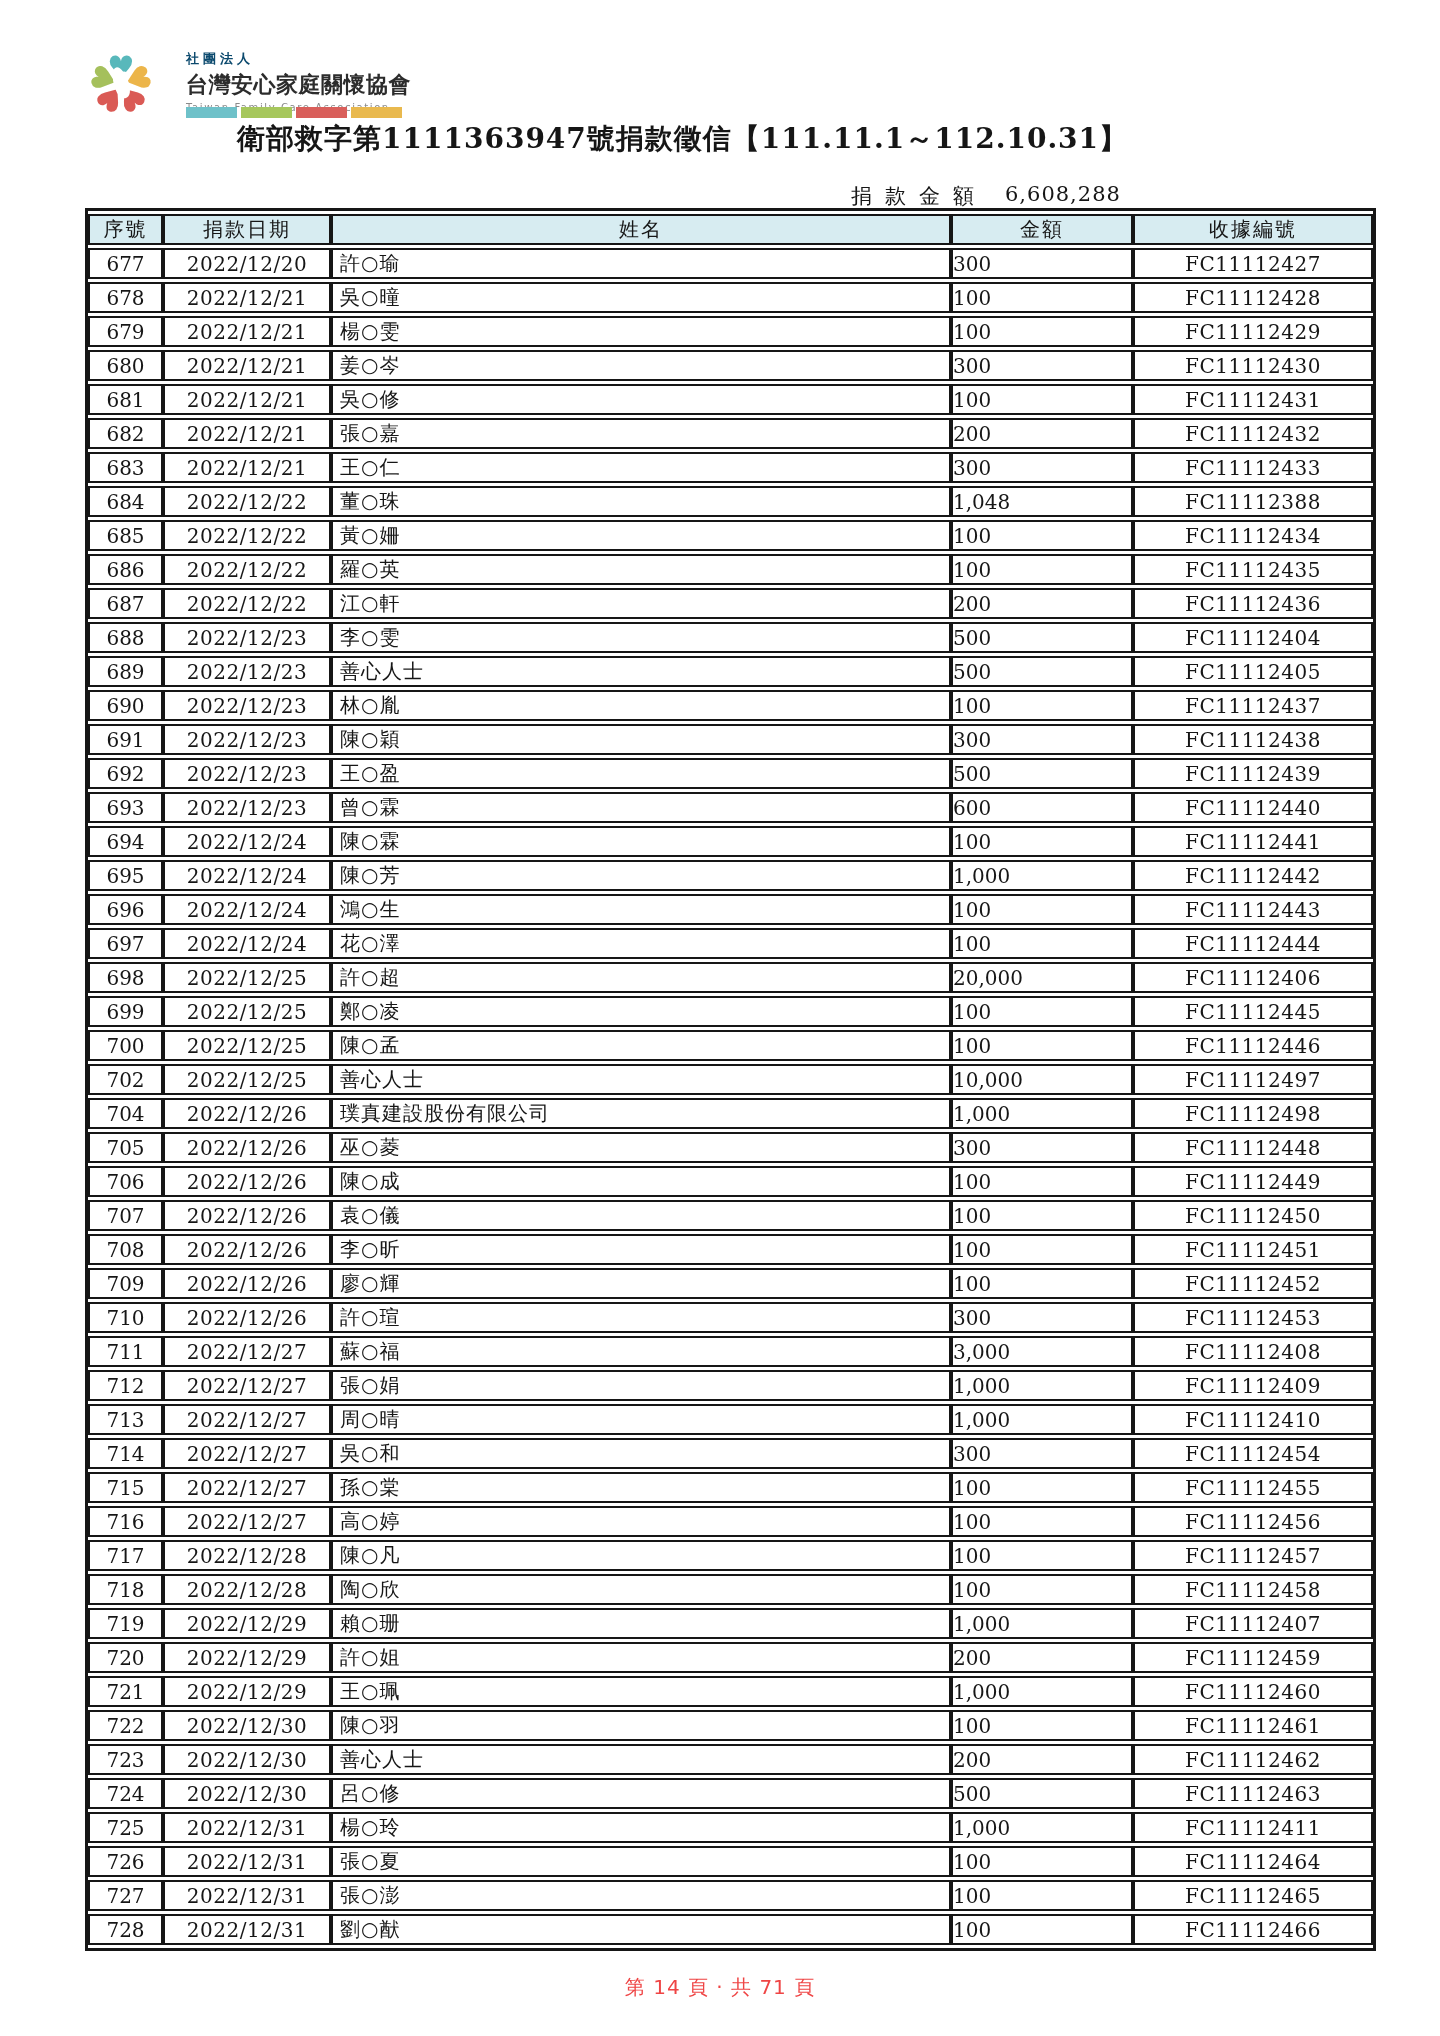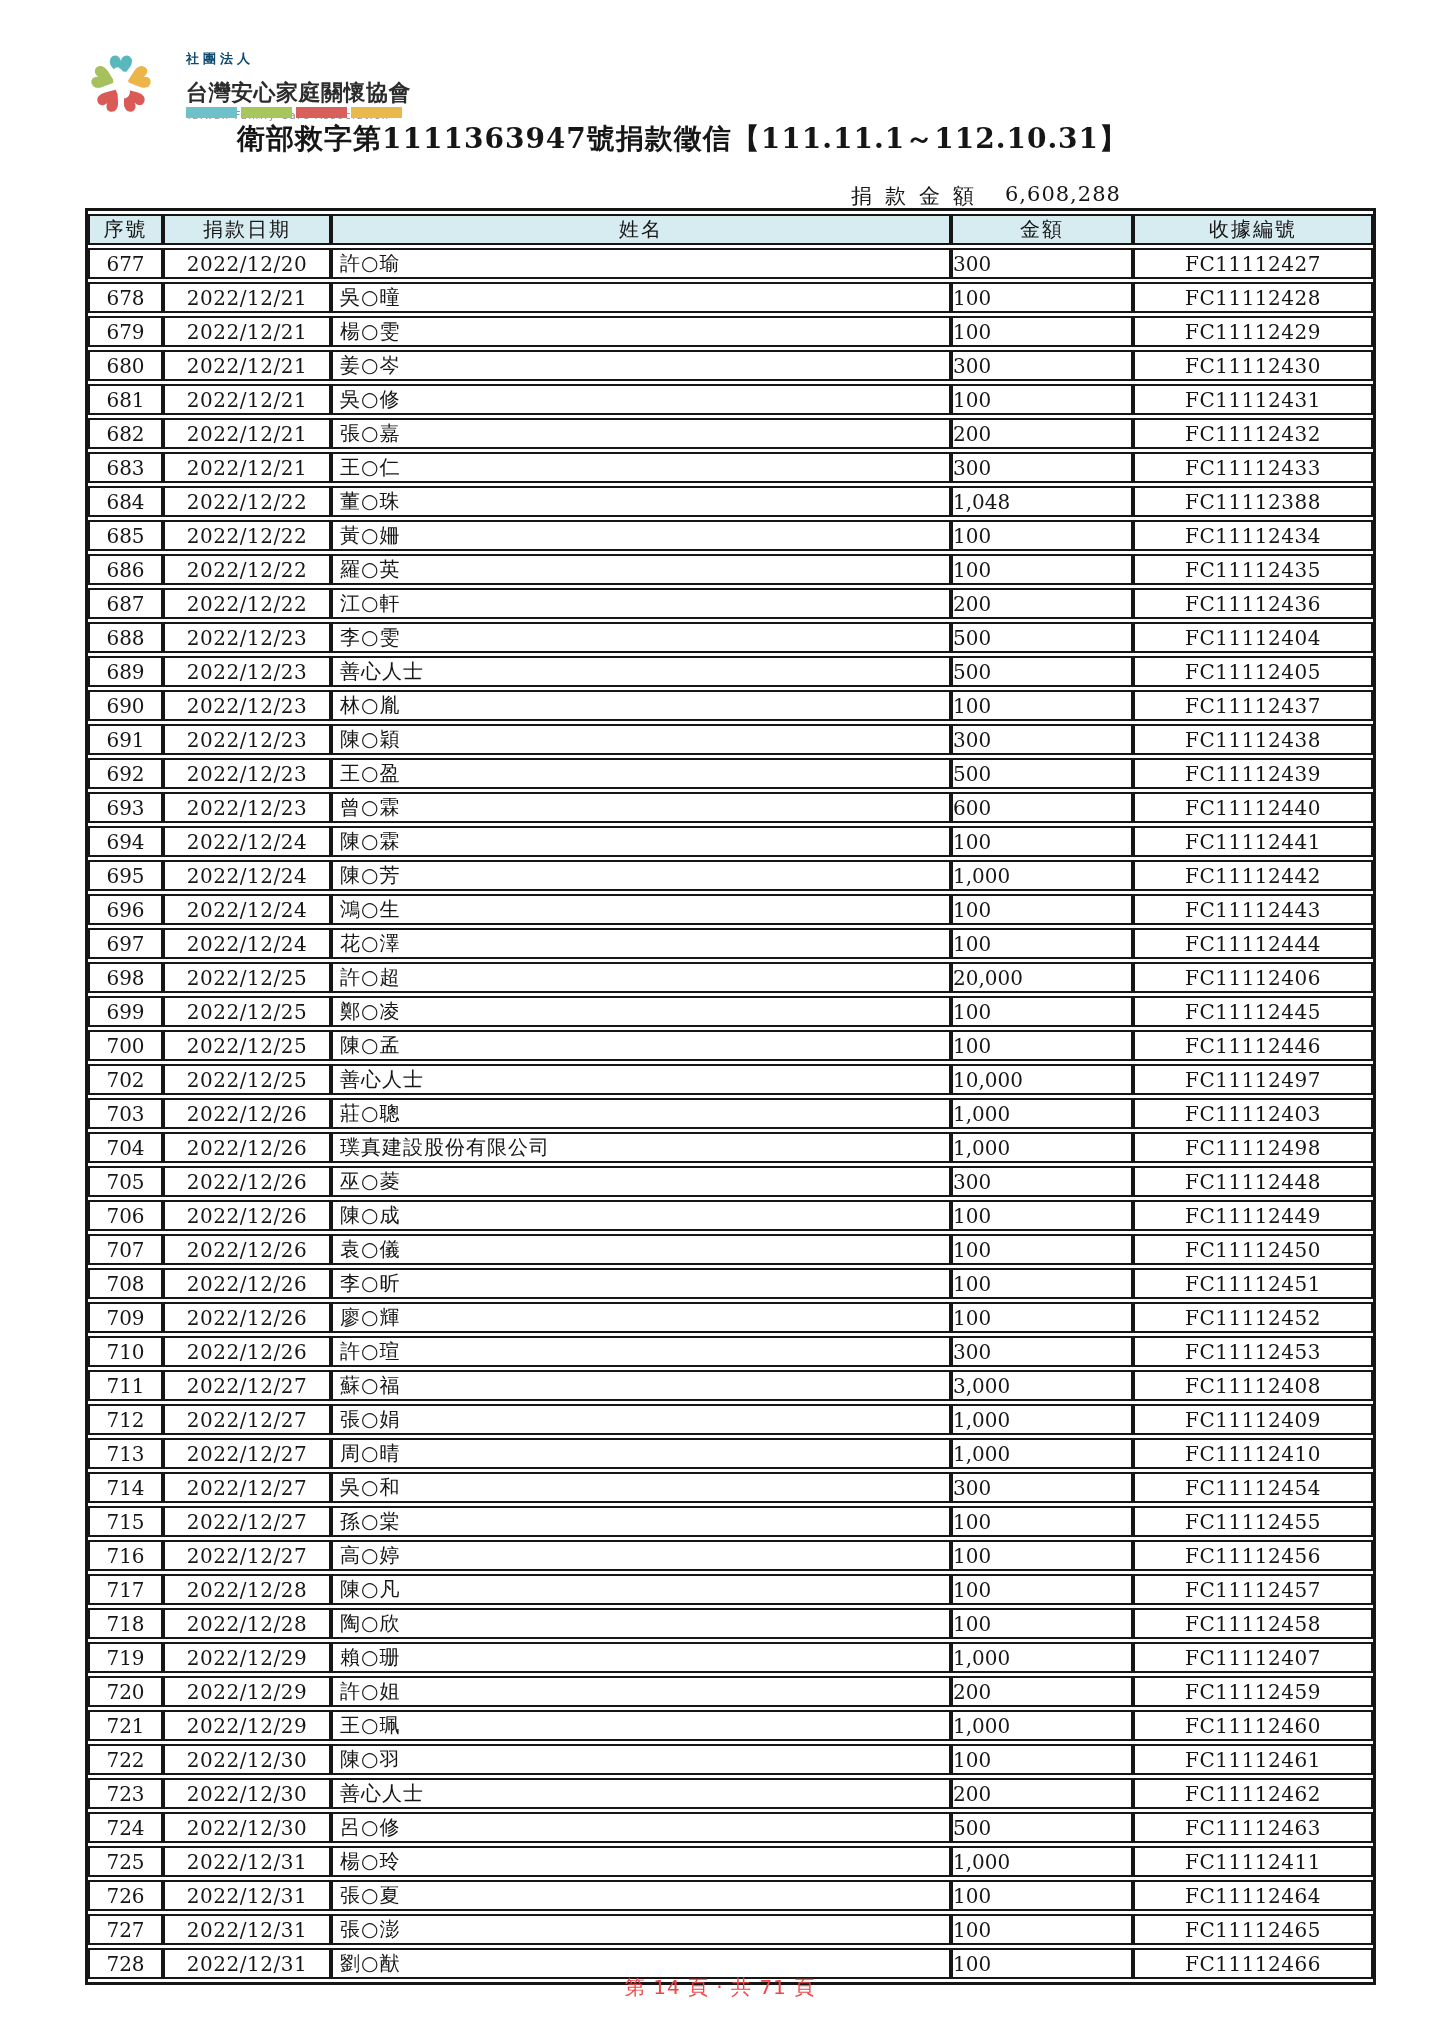--- a/index.html
+++ b/index.html
@@ -25,21 +25,21 @@
     transform:translate(-50%,-54%) rotate(-18deg);
   }
   .bird-head{
     position:absolute; left:56%; top:18%; width:9px; height:9px;
     background:#ffffff; border-radius:50%;
   }
   .logo-text { position:absolute; left:186px; top:50px; width:240px; }
   .org-type  { font-size:13px; font-weight:bold; letter-spacing:4px; color:#0c4a6e;
                font-family:"DejaVu Sans", sans-serif; }
   .org-zh    { font-size:22px; font-weight:bold; letter-spacing:0.5px; color:#2c2c2c;
-               margin-top:10px; white-space:nowrap; font-family:"DejaVu Sans", sans-serif; }
+               margin-top:2px; white-space:nowrap; font-family:"DejaVu Sans", sans-serif; }
   .org-en    { font-size:10px; letter-spacing:1.6px; color:#8a8a8a; margin-top:2px;
                white-space:nowrap; font-family:"DejaVu Sans", sans-serif; }
   .logo-bars { position:absolute; left:186px; top:107px; display:flex; gap:4px; }
   .logo-bars span { display:block; width:51px; height:11px; }
 
   
   .doc-title {
     position:absolute; left:237px; top:120px; font-size:28px; font-weight:bold;
     letter-spacing:1px; white-space:nowrap;
   }
@@ -293,27 +293,20 @@
             <td class="c4">FC11112446</td>
           </tr>
           <tr>
             <td class="c0">702</td>
             <td class="c1">2022/12/25</td>
             <td class="c2">善心人士</td>
             <td class="c3">10,000</td>
             <td class="c4">FC11112497</td>
           </tr>
           <tr>
-            <td class="c0">703</td>
-            <td class="c1">2022/12/26</td>
-            <td class="c2">莊○聰</td>
-            <td class="c3">1,000</td>
-            <td class="c4">FC11112403</td>
-          </tr>
-          <tr>
             <td class="c0">704</td>
             <td class="c1">2022/12/26</td>
             <td class="c2">璞真建設股份有限公司</td>
             <td class="c3">1,000</td>
             <td class="c4">FC11112498</td>
           </tr>
           <tr>
             <td class="c0">705</td>
             <td class="c1">2022/12/26</td>
             <td class="c2">巫○菱</td>

